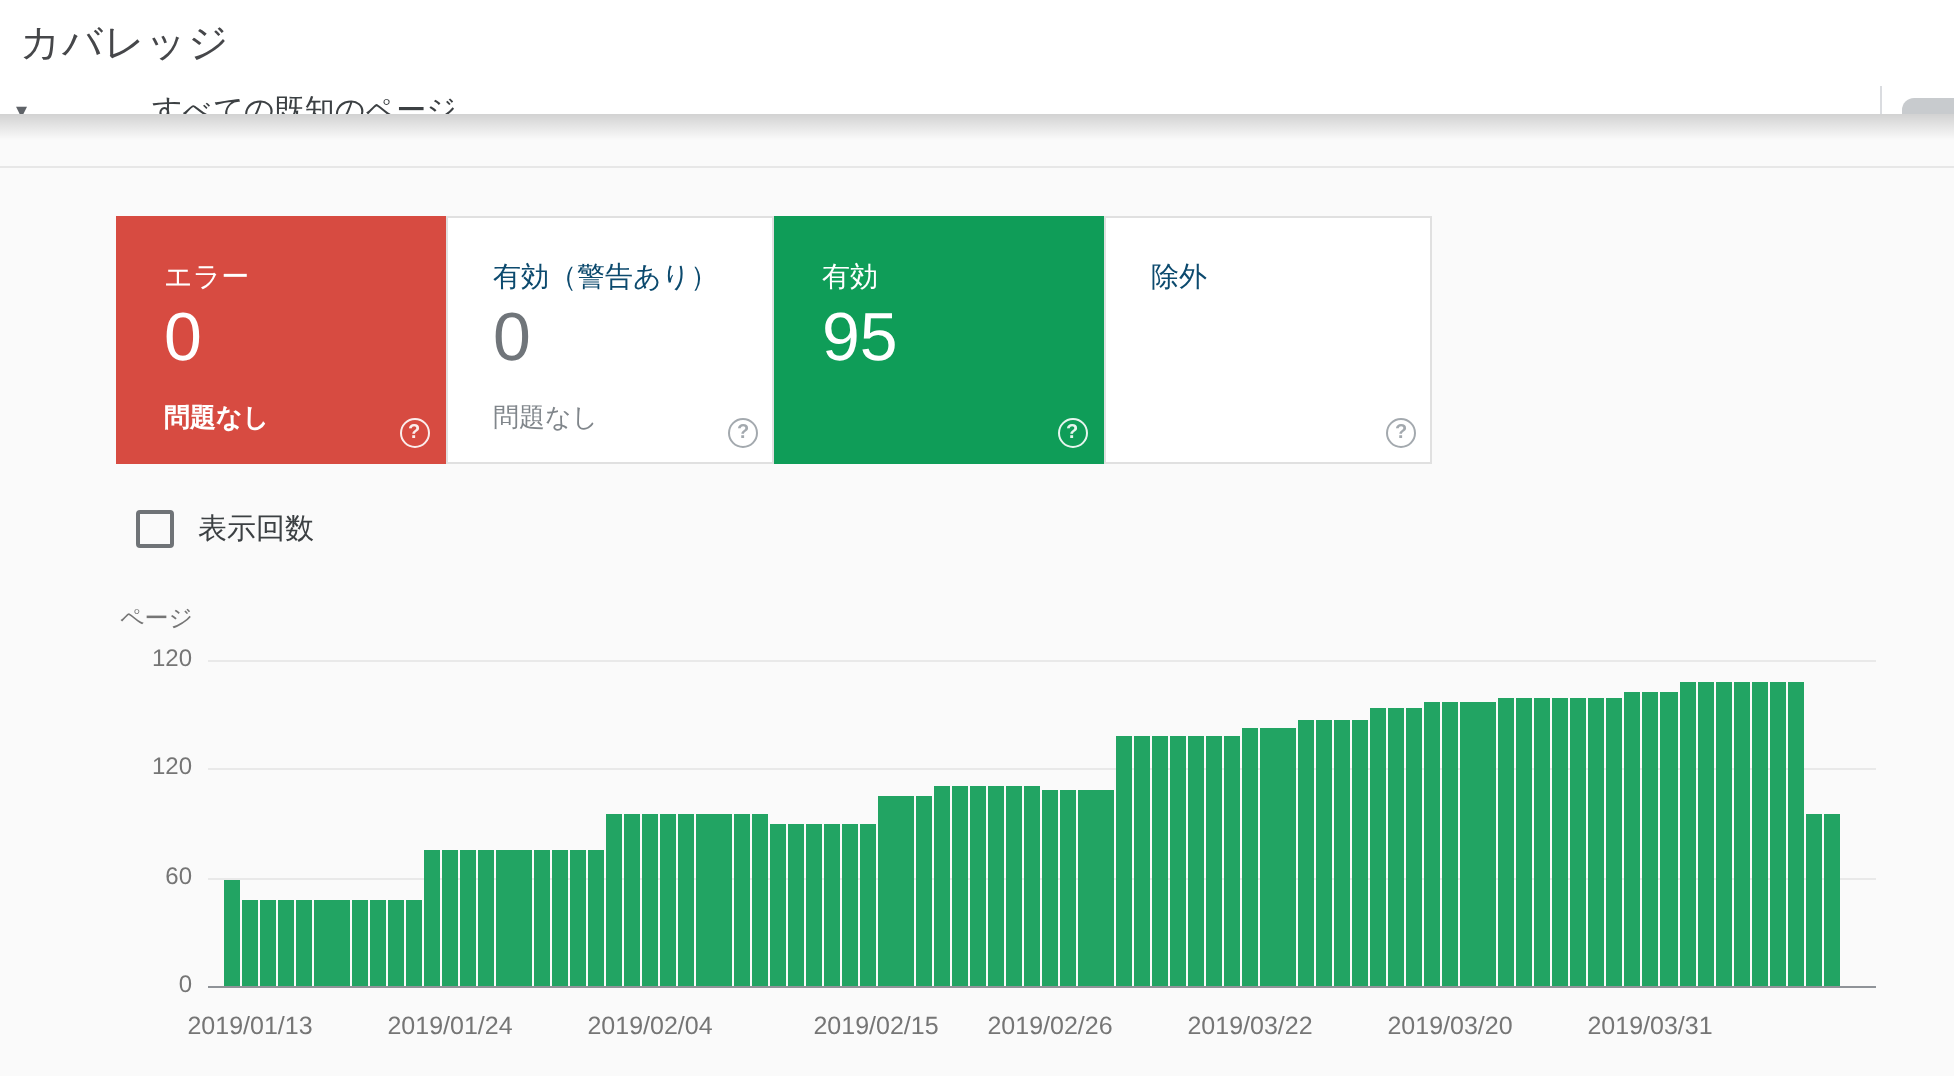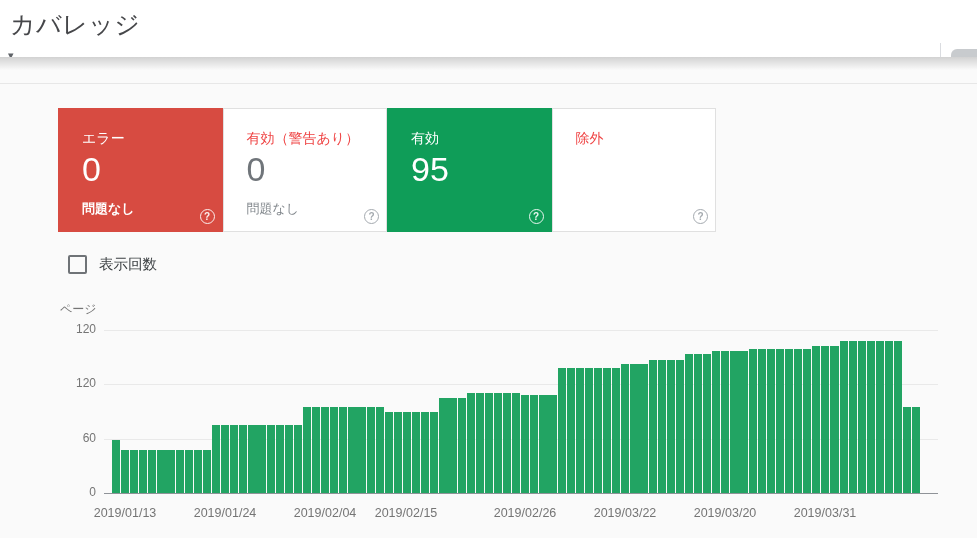--- a/index.html
+++ b/index.html
@@ -1,38 +1,38 @@
 <!DOCTYPE html>
 <html><head>
 <meta charset="utf-8">
 <style>
   html,body{margin:0;padding:0;}
   body{font-family:"Liberation Sans",sans-serif;background:#e8e8e8;}
   .screen{position:relative;width:977px;height:538px;background:#fafafa;overflow:hidden;}
 
   
   .header{position:absolute;left:0;top:0;width:977px;height:57px;background:#ffffff;z-index:5;}
-  .page-title{position:absolute;left:10px;top:8px;font-size:25px;color:#46474a;letter-spacing:.5px;}
+  .page-title{position:absolute;left:10px;top:8px;font-size:20px;color:#46474a;letter-spacing:.5px;}
   .filter-sliver{position:absolute;left:0;top:43px;width:977px;height:14px;overflow:hidden;}
   .filter-caret{position:absolute;left:8px;top:6px;font-size:11px;color:#5f6368;}
   .filter-text{position:absolute;left:76px;top:3px;font-size:15px;color:#3c4043;}
   .filter-divider{position:absolute;left:940px;top:0;width:1px;height:14px;background:#dadce0;}
   .corner-artifact{position:absolute;left:951px;top:6px;width:26px;height:9px;background:#9aa0a6;opacity:.55;border-radius:6px 0 0 0;}
   .header-shadow{position:absolute;left:0;top:57px;width:977px;height:13px;z-index:4;
     background:linear-gradient(to bottom,rgba(0,0,0,0.16),rgba(0,0,0,0));}
   .top-divider{position:absolute;left:0;top:83px;width:977px;height:1px;background:#e7e7e7;}
 
   
   .cards-row{position:absolute;left:58px;top:108px;width:658px;height:124px;display:flex;}
   .card{position:relative;width:179.75px;height:124px;box-sizing:border-box;cursor:pointer;}
   .card.red{background:#d74b41;color:#ffffff;}
   .card.green{background:#0f9d58;color:#ffffff;}
   .card.white{background:#ffffff;box-shadow:inset 0 0 0 1px #e0e0e0;color:#80868b;}
   .card-label{position:absolute;left:24px;top:22px;font-size:14px;white-space:nowrap;}
-  .card.white .card-label{color:#ef4444;}
+  .card.white .card-label{color:#0c4a6e;}
   .card-value{position:absolute;left:24px;top:42px;font-size:34px;font-weight:400;}
   .card.white .card-value{color:#70757a;}
   .card-sublabel{position:absolute;left:24px;top:92px;font-size:13px;font-weight:bold;}
   .card.white .card-sublabel{font-weight:normal;color:#80868b;}
   .help-icon{position:absolute;right:8px;bottom:8px;width:13px;height:13px;border:1.5px solid currentColor;
     border-radius:50%;font-size:10px;line-height:13px;text-align:center;font-weight:bold;opacity:.9;cursor:pointer;}
   .card.white .help-icon{color:#9aa0a6;}
 
   
   .impressions-row{position:absolute;left:68px;top:254px;height:20px;display:flex;align-items:center;cursor:pointer;}
@@ -149,21 +149,21 @@
         <div class="bar" title="2019/04/04 : 168" style="left: 857.69px; top: 340.867px; height: 152.133px; background: rgb(34, 164, 99);"></div>
         <div class="bar" title="2019/04/05 : 168" style="left: 866.785px; top: 340.867px; height: 152.133px; background: rgb(34, 164, 99);"></div>
         <div class="bar" title="2019/04/06 : 168" style="left: 875.88px; top: 340.867px; height: 152.133px; background: rgb(34, 164, 99);"></div>
         <div class="bar" title="2019/04/07 : 168" style="left: 884.975px; top: 340.867px; height: 152.133px; background: rgb(34, 164, 99);"></div>
         <div class="bar" title="2019/04/08 : 168" style="left: 894.07px; top: 340.867px; height: 152.133px; background: rgb(34, 164, 99);"></div>
         <div class="bar" title="2019/04/09 : 95" style="left: 903.165px; top: 406.972px; height: 86.0278px; background: rgb(34, 164, 99);"></div>
         <div class="bar" title="2019/04/10 : 95" style="left: 912.26px; top: 406.972px; height: 86.0278px; background: rgb(34, 164, 99);"></div>
         <div class="xtick" style="left: 75px;">2019/01/13</div>
         <div class="xtick" style="left: 175px;">2019/01/24</div>
         <div class="xtick" style="left: 275px;">2019/02/04</div>
-        <div class="xtick" style="left: 356px;">2019/02/15</div>
+        <div class="xtick" style="left: 388px;">2019/02/15</div>
         <div class="xtick" style="left: 475px;">2019/02/26</div>
         <div class="xtick" style="left: 575px;">2019/03/22</div>
         <div class="xtick" style="left: 675px;">2019/03/20</div>
         <div class="xtick" style="left: 775px; text-align: center;">2019/03/31</div>
       </div>
   </div>
 
   <div class="cards-row">
     <div class="card red">
       <div class="card-label">エラー</div>
@@ -192,20 +192,21 @@
 
   <div class="impressions-row">
     <div class="checkbox"></div>
     <div class="impressions-label">表示回数</div>
   </div>
 
   <div class="header">
     <div class="page-title">カバレッジ</div>
     <div class="filter-sliver">
       <div class="filter-caret">▾</div>
+      <div class="filter-text">すべての既知のページ</div>
       <div class="filter-divider"></div>
       <div class="corner-artifact"></div>
     </div>
   </div>
   <div class="header-shadow"></div>
   <div class="top-divider"></div>
 
 </div>
 
 </body></html>

